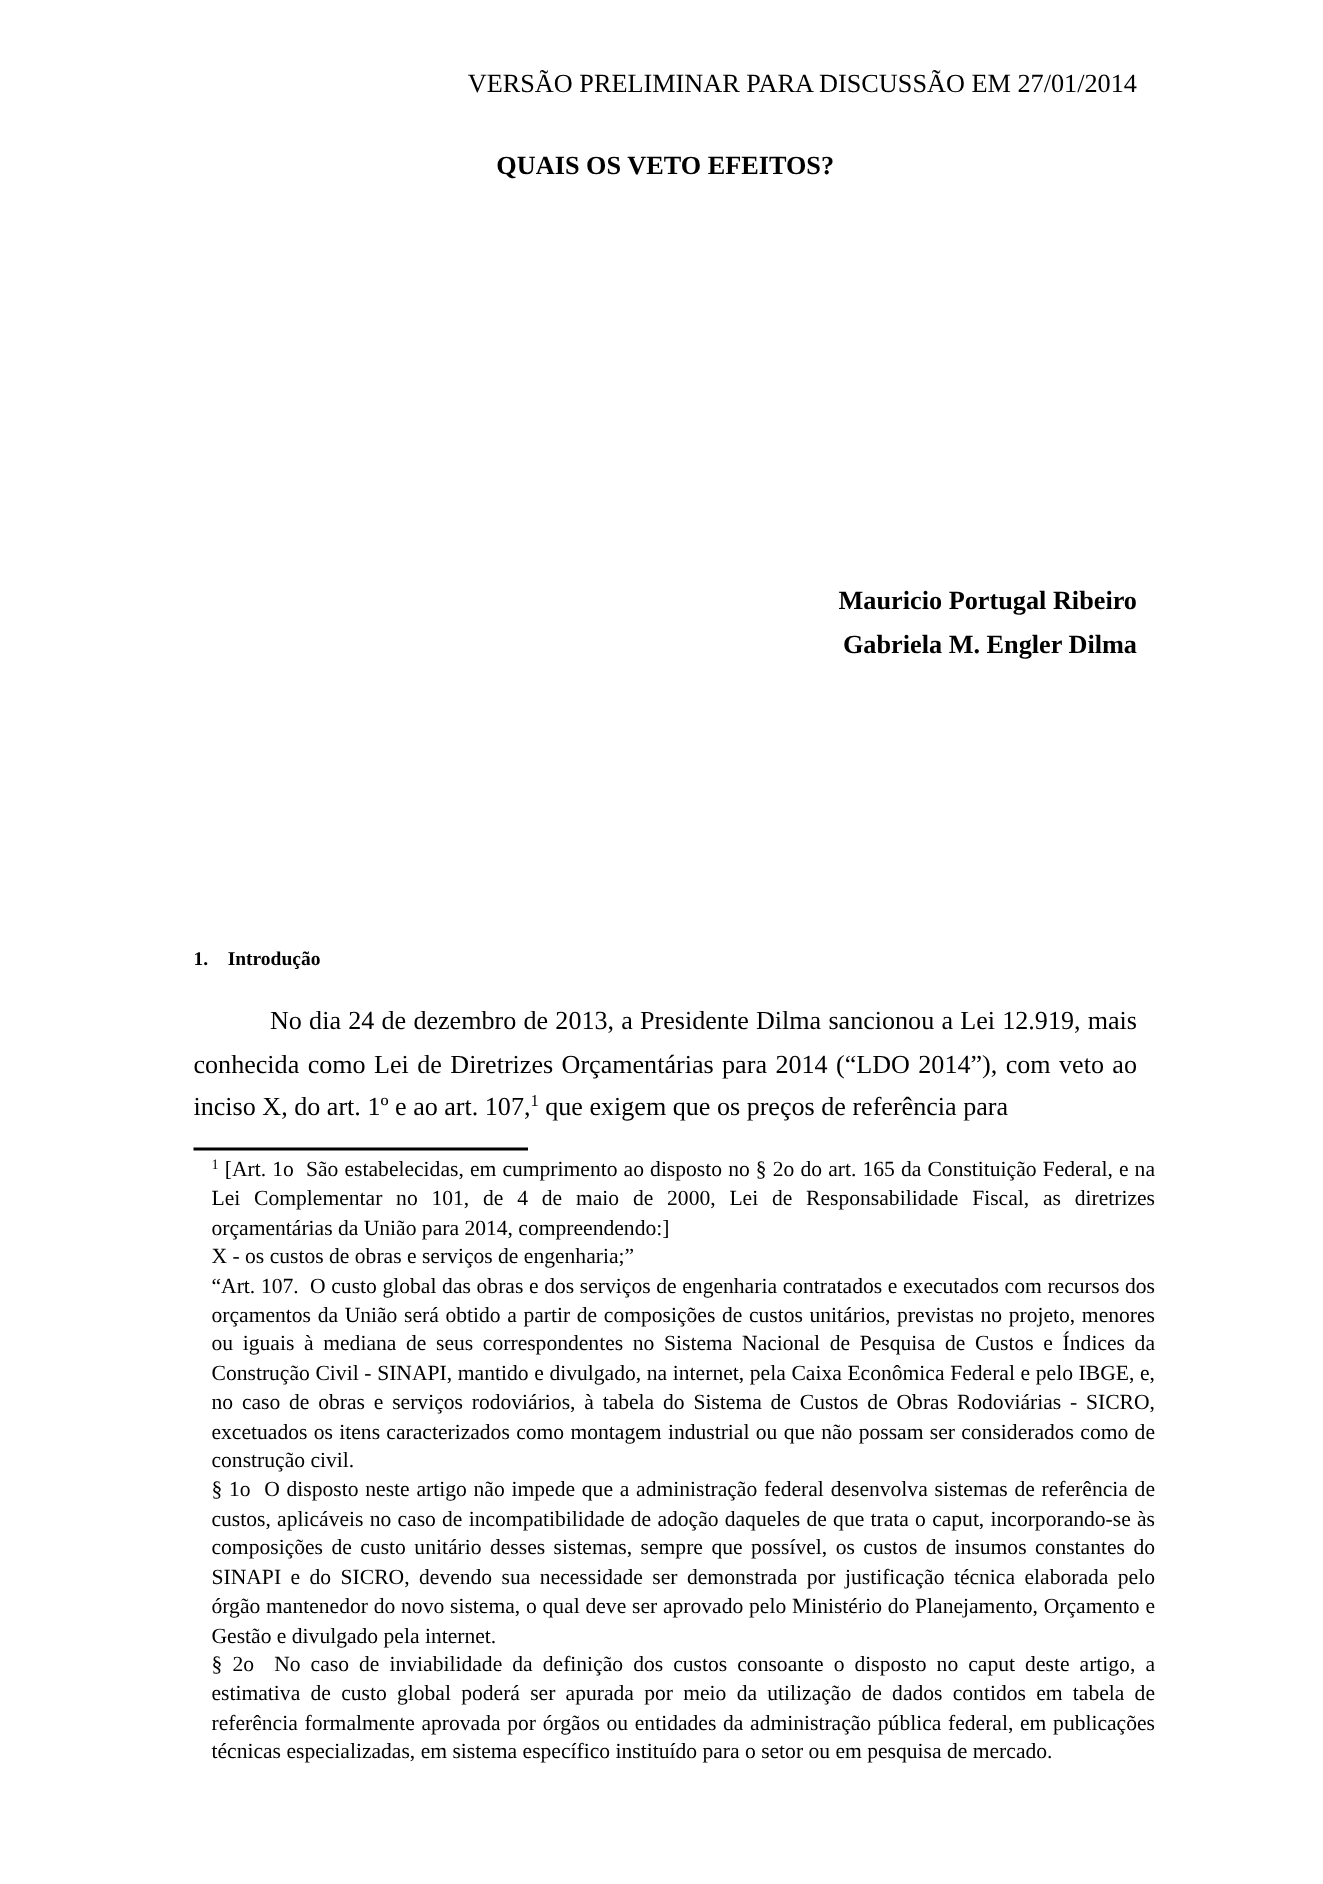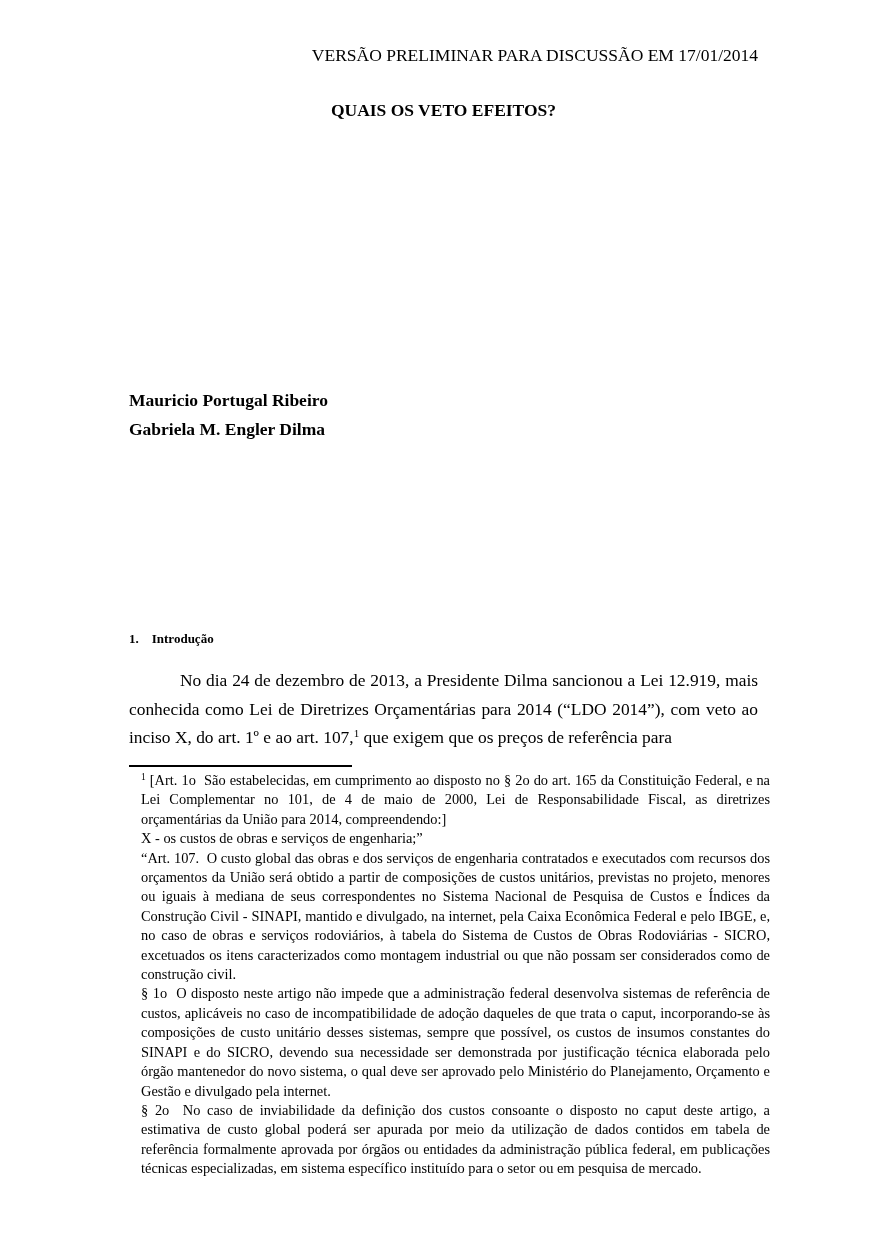--- a/index.html
+++ b/index.html
@@ -34,21 +34,21 @@
     text-align: center;
     font-weight: bold;
     font-size: 17.5px;
     line-height: 28px;
   }
   .authors {
     position: absolute;
     top: 386px;
     left: 129px;
     width: 629px;
-    text-align: left;
+    text-align: right;
     font-weight: bold;
     font-size: 17.5px;
     line-height: 29px;
   }
   .section-heading {
     position: absolute;
     top: 627px;
     left: 129px;
     width: 629px;
     font-weight: bold;
@@ -102,21 +102,21 @@
     font-size: 9.5px;
     line-height: 0;
     vertical-align: 5px;
   }
 </style>
 </head>
 <body>
 
 <div class="page">
 
-  <div class="version-header">VERSÃO PRELIMINAR PARA DISCUSSÃO EM 17/01/2014</div>
+  <div class="version-header">VERSÃO PRELIMINAR PARA DISCUSSÃO EM 27/01/2014</div>
 
   <div class="doc-title">
     <div>QUAIS OS VETO EFEITOS?</div>
   </div>
 
   <div class="authors">
     <div>Mauricio Portugal Ribeiro</div>
     <div>Gabriela M. Engler Dilma</div>
   </div>
 

